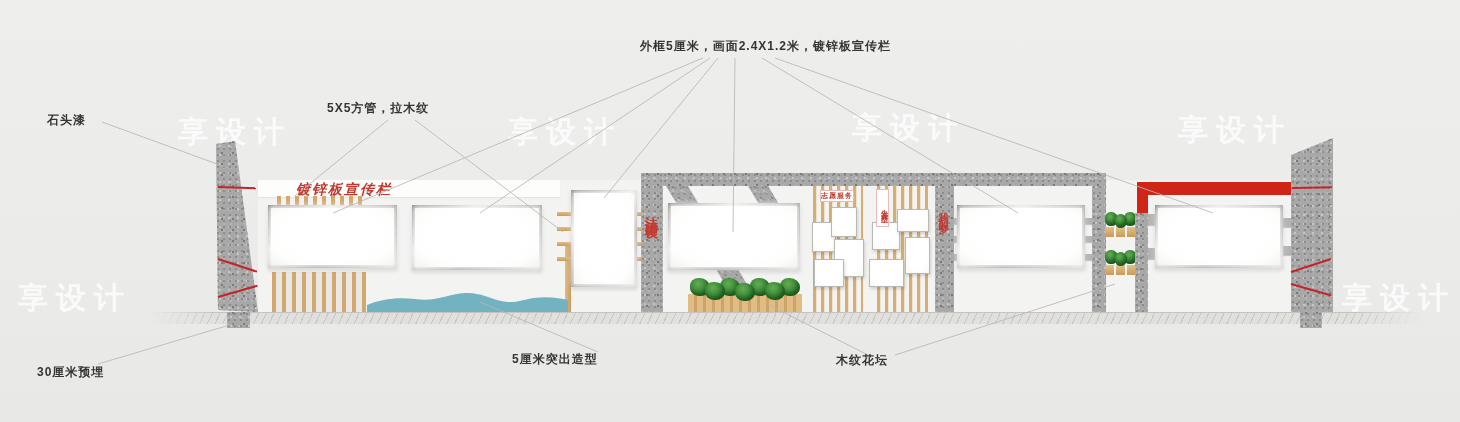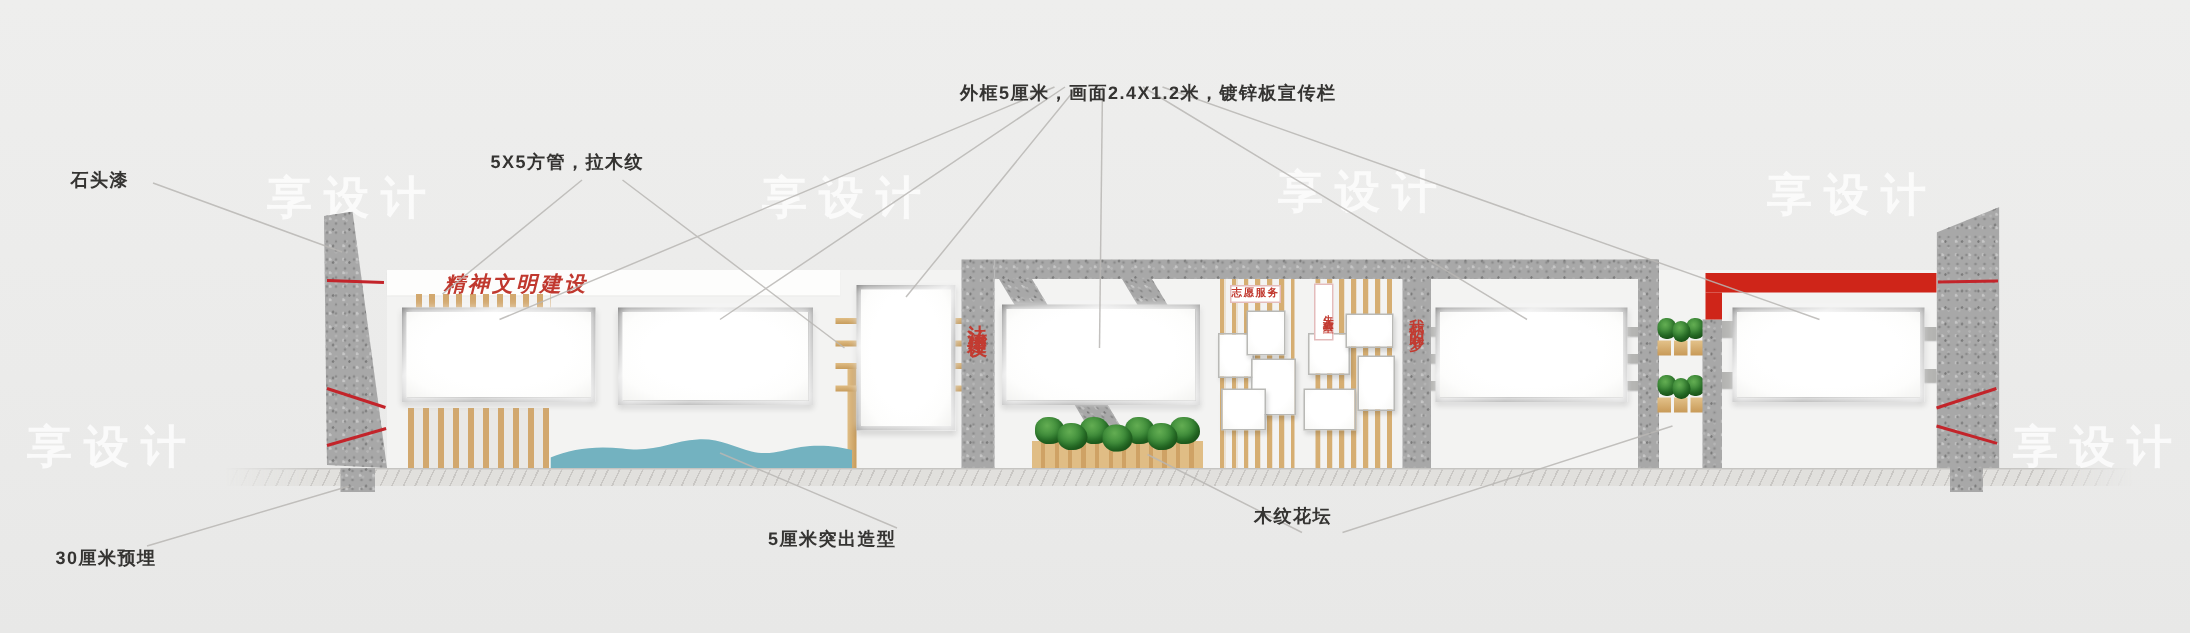--- a/index.html
+++ b/index.html
@@ -67,21 +67,21 @@
 
   <div class="abs granite" style="left:216px;top:141px;width:42px;height:171px;clip-path:polygon(0px 3px,19px 0px,42px 171px,2px 169px);"></div>
   <div class="redline" style="left:218px;top:186px;width:38px;transform:rotate(2deg);"></div>
   <div class="redline" style="left:218px;top:258px;width:41px;transform:rotate(18deg);"></div>
   <div class="redline" style="left:218px;top:296px;width:41px;transform:rotate(-16deg);"></div>
   <div class="abs granite" style="left:227px;top:312px;width:23px;height:16px;"></div>
 
   <div class="abs" style="left:258px;top:180px;width:1033px;height:132px;background:#f3f3f2;"></div>
 
   <div class="abs" style="left:258px;top:180px;width:302px;height:17px;background:#fdfdfc;box-shadow:0 1px 1px rgba(0,0,0,0.05);"></div>
-  <div class="abs" style="left:296px;top:181px;font-size:14px;font-weight:bold;font-style:italic;letter-spacing:2px;color:#c0382e;z-index:3;">精神文明建设</div>
+  <div class="abs" style="left:296px;top:181px;font-size:14px;font-weight:bold;font-style:italic;letter-spacing:2px;color:#c0382e;z-index:3;">镀锌板宣传栏</div>
 
   <div class="abs" style="left:277px;top:196px;width:90px;height:9px;background:repeating-linear-gradient(90deg,#d2a86e 0 4px,transparent 4px 9px);"></div>
 
   <div class="abs" style="left:272px;top:272px;width:94px;height:40px;background:repeating-linear-gradient(90deg,#d2a86e 0 4px,#e9e8e5 4px 10px);"></div>
 
   <svg class="abs" style="left:367px;top:288px;z-index:2;" width="201" height="24" viewBox="0 0 201 24">
     <path d="M0,17 C14,11 30,9 48,11 C70,14 80,6 98,5 C112,4 122,10 134,13 C147,16 154,12 167,10 C181,8 193,10 201,12 L201,24 L0,24 Z" fill="#73b2c0"></path>
   </svg>
 
   <div class="board" style="left:268px;top:205px;width:129px;height:63px;z-index:2;">
@@ -204,20 +204,20 @@
       <line x1="102" y1="122" x2="228" y2="168"></line>
       <line x1="388" y1="120" x2="295" y2="196"></line>
       <line x1="415" y1="120" x2="563" y2="232"></line>
       <line x1="98" y1="364" x2="233" y2="324"></line>
       <line x1="598" y1="352" x2="480" y2="302"></line>
       <line x1="868" y1="355" x2="765" y2="303"></line>
       <line x1="895" y1="355" x2="1115" y2="284"></line>
     </g>
   </svg>
 
-  <div class="ann" style="left:640px;top:54px;">外框5厘米，画面2.4X1.2米，镀锌板宣传栏</div>
+  <div class="ann" style="left:640px;top:38px;">外框5厘米，画面2.4X1.2米，镀锌板宣传栏</div>
   <div class="ann" style="left:47px;top:112px;">石头漆</div>
   <div class="ann" style="left:327px;top:100px;">5X5方管，拉木纹</div>
   <div class="ann" style="left:37px;top:364px;">30厘米预埋</div>
   <div class="ann" style="left:512px;top:351px;">5厘米突出造型</div>
-  <div class="ann" style="left:836px;top:336px;">木纹花坛</div>
+  <div class="ann" style="left:836px;top:352px;">木纹花坛</div>
 
 </div>
 
 </body></html>

